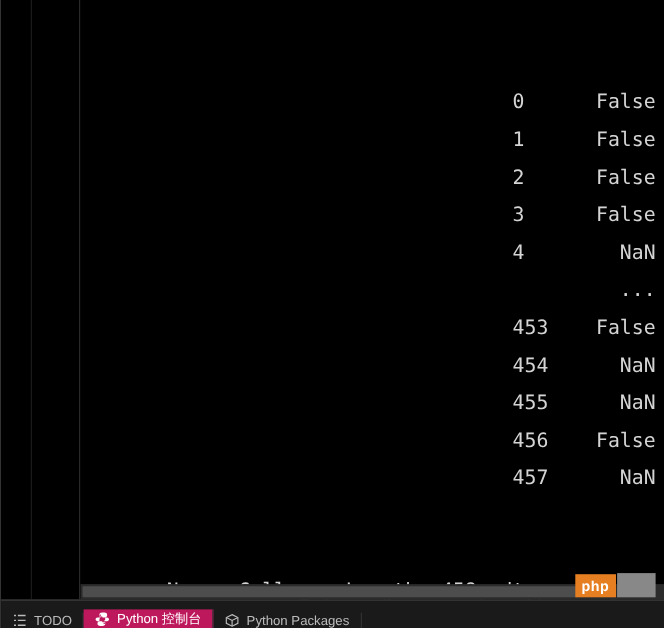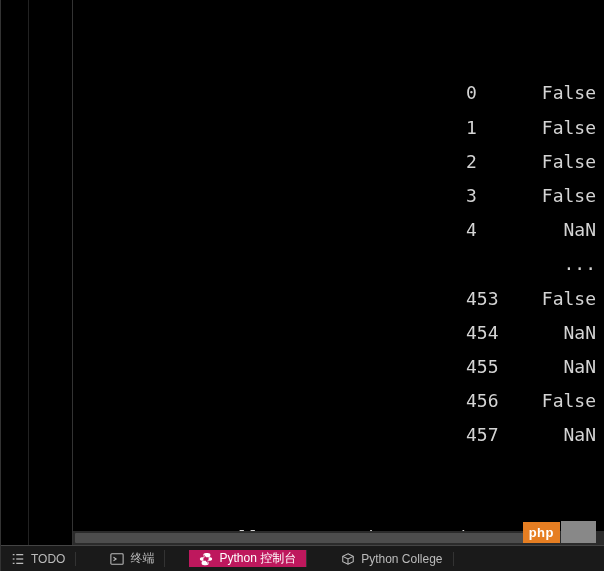--- a/index.html
+++ b/index.html
@@ -63,25 +63,24 @@
       background: #4d4d4d;
       margin-left: 2px;
       border-radius: 1px;
       width: 85%;
     }
     .toolbar {
       height: 26px;
       background: #1a1a1a;
       border-top: 1px solid #444;
       display: flex;
-      align-items: center;
+      align-items: flex-end;
       font-family: Arial, sans-serif;
       font-size: 12px;
       position: relative;
-      gap: 24px;
     }
     .toolbar-item {
       display: flex;
       align-items: center;
       padding: 0 10px;
       color: #bbb;
       gap: 6px;
       cursor: pointer;
       border-right: 1px solid #333;
     }
@@ -149,40 +148,33 @@
       <svg class="icon-svg" viewBox="0 0 16 16" fill="none" stroke="#bbb" stroke-width="1.5">
         <line x1="2" y1="3" x2="4" y2="3"></line>
           <line x1="6" y1="3" x2="14" y2="3"></line>
         <line x1="2" y1="8" x2="4" y2="8"></line>
           <line x1="6" y1="8" x2="14" y2="8"></line>
         <line x1="2" y1="13" x2="4" y2="13"></line>
           <line x1="6" y1="13" x2="14" y2="13"></line>
       </svg>
       <span>TODO</span>
     </div>
-    <div class="toolbar-item">
-      <svg class="icon-svg" viewBox="0 0 16 16" fill="none" stroke="#bbb" stroke-width="1.2">
-        <rect x="1" y="2" width="14" height="12" rx="1"></rect>
-        <path d="M4 6 L7 8 L4 10" stroke="#bbb"></path>
-      </svg>
-      <span>终端</span>
-    </div>
     <div class="toolbar-item active">
       <svg class="icon-svg" viewBox="0 0 16 16" fill="#fff">
         <path d="M8 1c-2 0-3 1-3 2v2h3v1H3c-1 0-2 1-2 2s1 2 2 2h2v-2c0-1 1-2 2-2h4c1 0 2-1 2-2V3c0-1-1-2-3-2H8z M6 3a.7.7 0 110 1.4.7.7 0 010-1.4z"></path>
         <path d="M8 15c2 0 3-1 3-2v-2H8v-1h5c1 0 2-1 2-2s-1-2-2-2h-2v2c0 1-1 2-2 2H5c-1 0-2 1-2 2v1c0 1 1 2 3 2h2z M10 13a.7.7 0 110-1.4.7.7 0 010 1.4z"></path>
       </svg>
       <span>Python 控制台</span>
     </div>
     <div class="toolbar-item">
       <svg class="icon-svg" viewBox="0 0 16 16" fill="none" stroke="#bbb" stroke-width="1.2">
         <path d="M8 2 L14 5 L14 11 L8 14 L2 11 L2 5 Z"></path>
         <path d="M2 5 L8 8 L14 5 M8 8 L8 14"></path>
       </svg>
-      <span>Python College</span>
+      <span>Python Packages</span>
     </div>
   </div>
 </div>
 
 <div class="watermark">
   <div class="watermark-orange">php</div>
   <div class="watermark-gray"></div>
 </div>
 
 </body></html>

